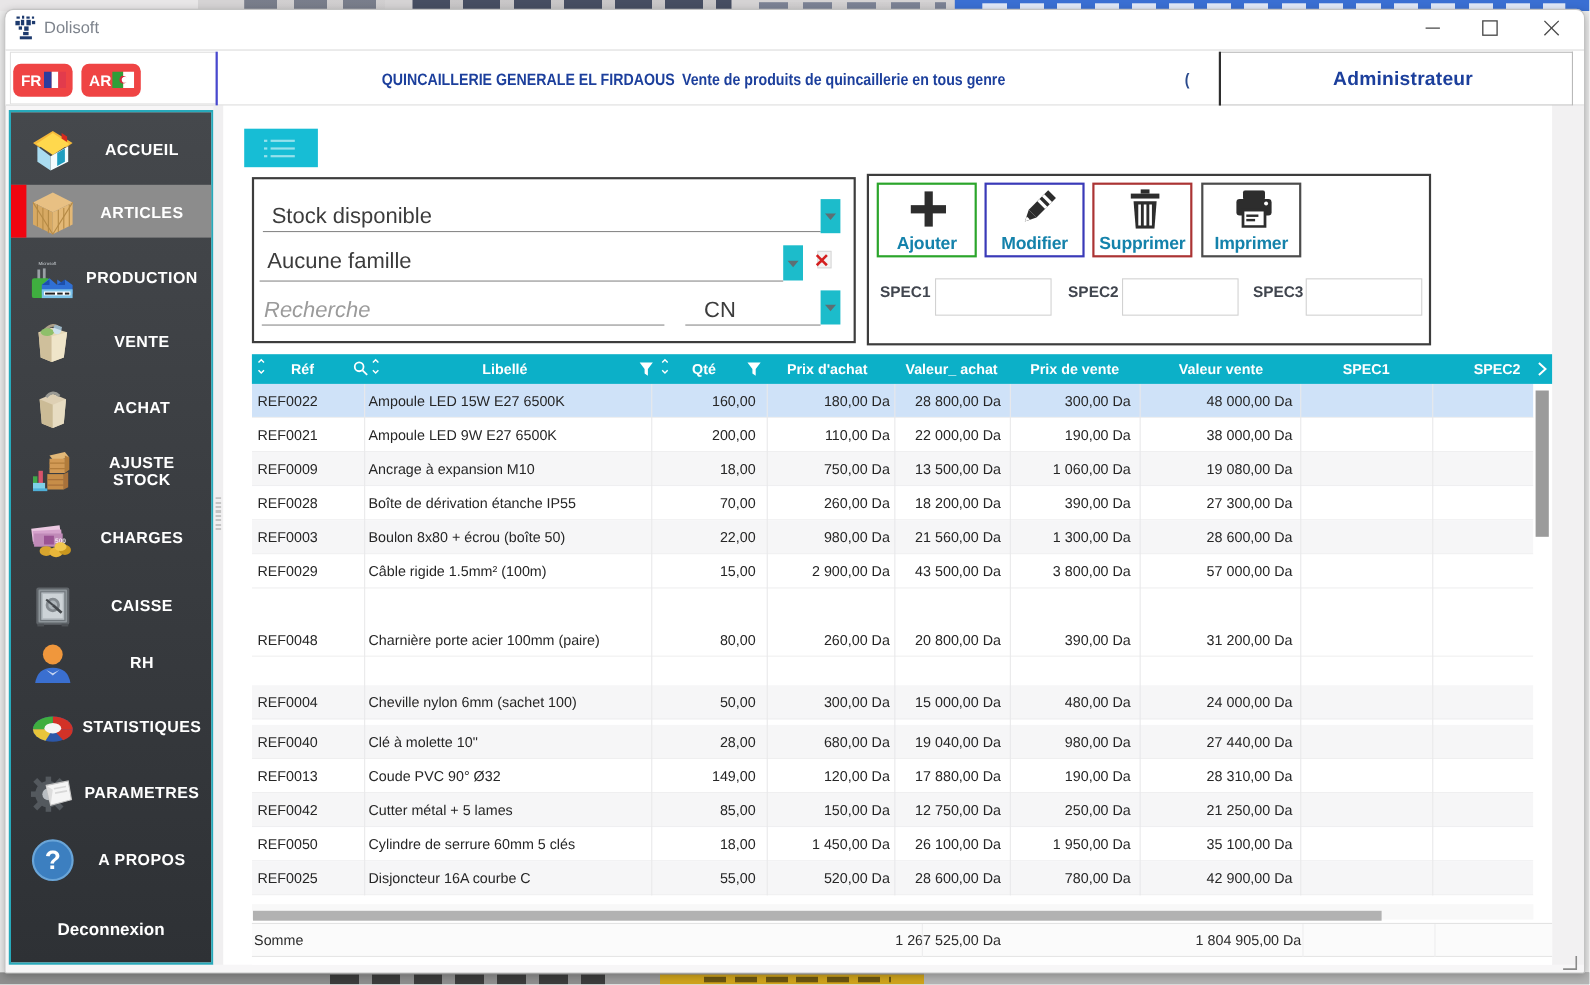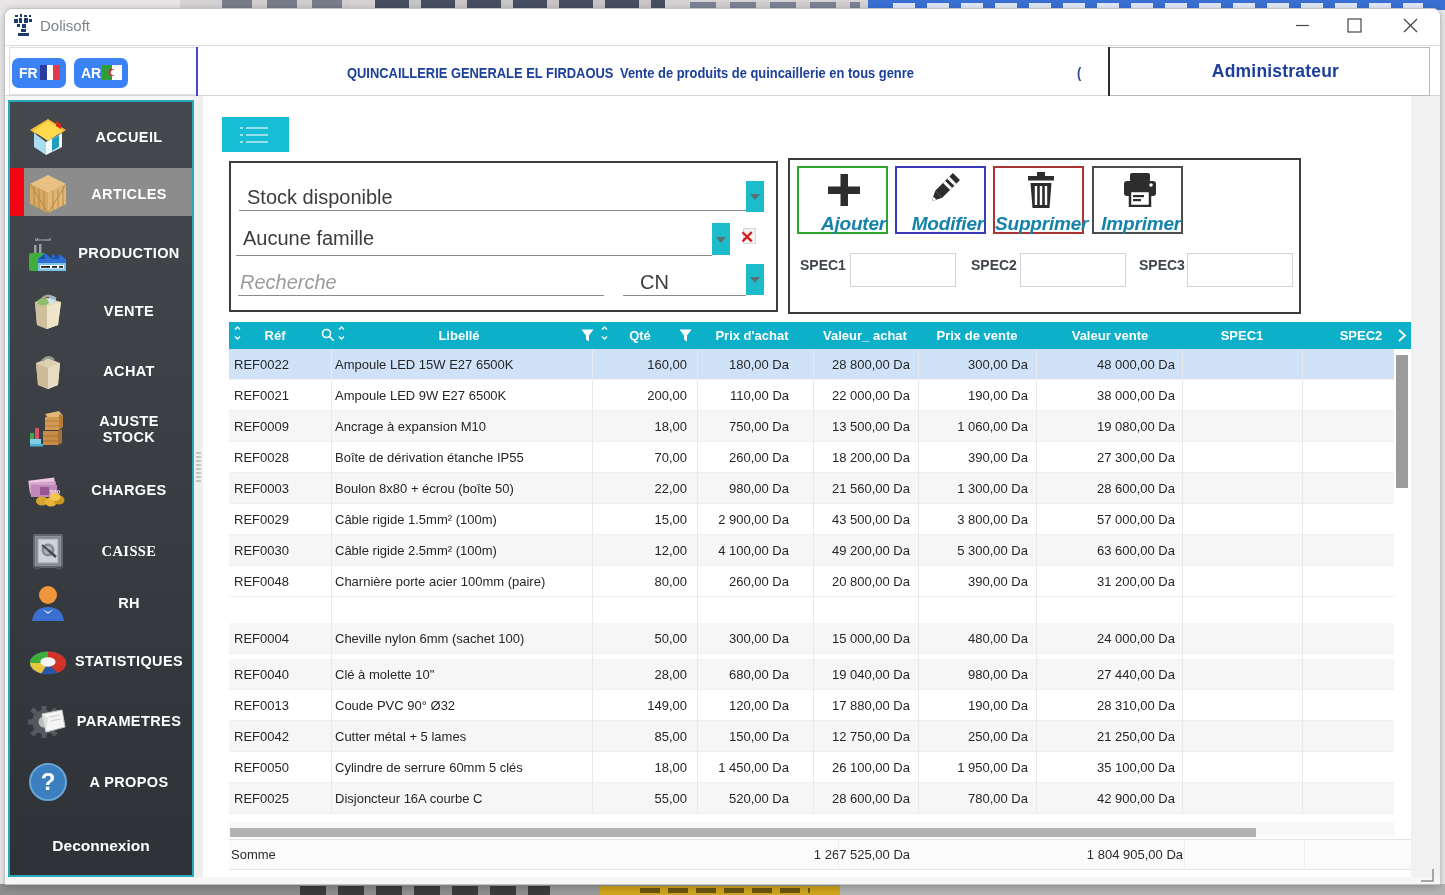--- a/index.html
+++ b/index.html
@@ -10,21 +10,21 @@
   #deskTop { left:0; top:0; width:1445px; height:10px; background:#e8e6e7; overflow:hidden;}
   #deskTopBlue { left:868px; top:0; width:577px; height:10px; background:#3a6fd3; }
   #deskBottom { left:0; top:884px; width:1445px; height:11px; background:#9c9c9c; overflow:hidden;}
   
   #win { left:4px; top:8px; width:1437px; height:877px; background:#f7f6f7; border:1px solid #c3c3c3; border-radius:8px 8px 2px 2px; box-shadow:0 2px 8px rgba(0,0,0,.25); }
   #titlebar { left:5px; top:9px; width:1435px; height:36px; background:#ffffff; border-radius:8px 8px 0 0; }
   #titleTxt { left:40px; top:16px; width:200px; height:20px; line-height:20px; font-size:15px; color:#7d838c; }
   
   #hdr { left:5px; top:45px; width:1435px; height:51px; background:#ffffff; border-top:1px solid #dcdcdc; border-bottom:1px solid #d6d6d6; }
   #hdrLbox { left:9px; top:47px; width:188px; height:48px; border:1px solid #e0e0e0; background:#fff; }
-  .flagbtn { top:58px; height:30px; background:#3b82f6; border-radius:7px; color:#fff; font-weight:bold; font-size:14px; }
+  .flagbtn { top:58px; height:30px; background:#ef4444; border-radius:7px; color:#fff; font-weight:bold; font-size:14px; }
   #vlineBlue { left:196px; top:47px; width:2px; height:49px; background:#4848cf; }
   .hdrtxt { top:64px; height:18px; line-height:18px; font-size:15px; font-weight:bold; color:#1c3f9c; white-space:nowrap; transform:scaleX(.86); transform-origin:left center; }
   #vlineBlack { left:1108px; top:47px; width:2px; height:50px; background:#2e2e2e; }
   #adminBox { left:1110px; top:47px; width:320px; height:49px; border:1px solid #b9b9b9; border-left:none; background:#fff; }
   #adminTxt { left:1110px; top:61px; width:331px; text-align:center; font-size:17.5px; font-weight:bold; color:#1c3f9c; letter-spacing:.2px; }
   
   #side { left:8px; top:100px; width:186px; height:777px; background:linear-gradient(#45484c, #2e3135); border:2px solid #27a9ba; }
   #splitter { left:194px; top:96px; width:9px; height:781px; background:#f0eff0; }
   .sitem { left:10px; width:166px; height:48px; }
   .slabel { position:absolute; left:54px; width:130px; text-align:center; color:#fff; font-weight:bold; font-size:14.5px; letter-spacing:.4px; }
@@ -37,40 +37,40 @@
   #listbtn { left:222px; top:117px; width:67px; height:35px; background:#17bdd5; }
   
   #fpanel { left:229px; top:161px; width:549px; height:151px; background:#fff; border:2px solid #3d3d3d; }
   .ftxt { font-size:20px; color:#3c3c3c; height:24px; line-height:24px; white-space:nowrap; }
   .funder { background:#8a8a8a; height:1px; }
   .tealbtn { background:#1cbccb; }
   .dtri { position:absolute; width:0; height:0; border-left:5px solid transparent; border-right:5px solid transparent; border-top:6px solid #5d6f74; }
   
   #bpanel { left:788px; top:158px; width:513px; height:156px; background:#fff; border:2px solid #3d3d3d; }
   .actbtn { position:absolute; top:166px; width:91px; height:68px; background:#fff; }
-  .actlabel { position:absolute; top:45px; width:100%; text-align:right; font-size:19px; font-weight:bold; color:#1482ab; letter-spacing:-.2px;font-style:italic; }
+  .actlabel { position:absolute; top:45px; width:100%; text-align:center; font-size:16px; font-weight:bold; color:#1482ab; letter-spacing:-.2px; }
   .spec { font-size:14px; font-weight:bold; color:#40454e; height:18px; line-height:18px; }
   .specin { position:absolute; top:253px; width:106px; height:34px; border:1px solid #d2d2d2; background:#fff; }
   
   #grid { left:229px; top:322px; width:1182px; height:555px; background:#fff; }
   #ghead { position:absolute; left:0; top:0; width:1182px; height:27px; background:#0cb0c8; }
   .hcell { position:absolute; top:5px; height:17px; line-height:17px; font-size:13px; font-weight:bold; color:#fff; text-align:center; white-space:nowrap; }
   .carets { position:absolute; top:3px; }
   .mag { position:absolute; top:6px; }
   .funnel { position:absolute; top:7px; }
   #gbody { position:absolute; left:0; top:27px; width:1165px; height:469px; overflow:hidden; }
   .grow { position:absolute; left:0; width:1165px; height:31px; border-bottom:1px solid #efeff0; }
   .grow span { position:absolute; top:7px; height:17px; line-height:17px; font-size:13px; color:#262626; white-space:nowrap; }
   .even { background:#fff; }
   .odd  { background:#f6f6f7; }
   .sel  { background:#cfe2f8; }
   .cRef { left:5px; }
   .cLib { left:106px; }
   .cQte { right:707px; }
-  .cPA  { right:605px; }
+  .cPA  { right:585px; }
   .cVA  { right:484px; }
   .cPV  { right:366px; }
   .cVV  { right:219px;text-align:right; }
   .vline { position:absolute; top:0; bottom:0; width:1px; background:#e9e9ea; }
   #vsb { position:absolute; left:1167px; top:33px; width:12px; height:133px; background:#9b9b9b; }
   #hsbtrack { position:absolute; left:0; top:500px; width:1165px; height:14px; background:#f8f8f8; }
   #hsb { position:absolute; left:1px; top:506px; width:1026px; height:9px; background:#b2b2b2; }
   #gfoot { position:absolute; left:0; top:517px; width:1182px; height:31px; background:#fbfbfb; border-top:1px solid #e3e3e3; border-bottom:1px solid #e6e6e6; }
   #gfoot span { position:absolute; top:7px; height:16px; line-height:16px; font-size:13px; color:#2b2b2b; white-space:nowrap; }
 </style>
@@ -265,21 +265,21 @@
       <rect x="7" y="5" width="26" height="30" rx="1" fill="#8e959a"></rect>
       <rect x="9" y="7" width="22" height="26" fill="#b4bbc0" stroke="#6e7479" stroke-width="1"></rect>
       <rect x="11" y="9" width="18" height="22" fill="#cdd3d7"></rect>
       <circle cx="20" cy="19" r="6.5" fill="#848a8f"></circle>
       <circle cx="20" cy="19" r="4" fill="#aeb5ba"></circle>
       <line x1="20" y1="19" x2="28" y2="26" stroke="#44484c" stroke-width="2.5"></line>
       <line x1="20" y1="19" x2="14" y2="14" stroke="#44484c" stroke-width="2"></line>
       <rect x="6" y="36" width="6" height="2.5" fill="#4e5256"></rect>
       <rect x="28" y="36" width="6" height="2.5" fill="#4e5256"></rect>
     </svg>
-  <div class="slabel" style="top:16px;font-family:Liberation Serif, serif;">CAISSE</div>
+  <div class="slabel" style="top:16px;">CAISSE</div>
 </div>
 <div class="abs sitem" style="top:579px;">
   <svg class="sicon" viewBox="0 0 40 40">
       <circle cx="20" cy="12" r="9" fill="#f0973c"></circle>
       <path d="M4 38 q2 -14 16 -14 q14 0 16 14 z" fill="#3a6fd0"></path>
       <path d="M14 26 l6 5 l6 -5 l-6 3 z" fill="#fff" opacity=".7"></path>
     </svg>
   <div class="slabel" style="top:16px;">RH</div>
 </div>
 <div class="abs sitem" style="top:637px;">
@@ -495,29 +495,20 @@
         <span class="cVV">28 600,00 Da</span>
       </div>
   <div class="grow even" style="top:155px;">
         <span class="cRef">REF0029</span>
         <span class="cLib">Câble rigide 1.5mm² (100m)</span>
         <span class="cQte">15,00</span>
         <span class="cPA">2 900,00 Da</span>
         <span class="cVA">43 500,00 Da</span>
         <span class="cPV">3 800,00 Da</span>
         <span class="cVV">57 000,00 Da</span>
-      </div>
-  <div class="grow odd" style="top:186px;">
-        <span class="cRef">REF0030</span>
-        <span class="cLib">Câble rigide 2.5mm² (100m)</span>
-        <span class="cQte">12,00</span>
-        <span class="cPA">4 100,00 Da</span>
-        <span class="cVA">49 200,00 Da</span>
-        <span class="cPV">5 300,00 Da</span>
-        <span class="cVV">63 600,00 Da</span>
       </div>
   <div class="grow even" style="top:217px;">
         <span class="cRef">REF0048</span>
         <span class="cLib">Charnière porte acier 100mm (paire)</span>
         <span class="cQte">80,00</span>
         <span class="cPA">260,00 Da</span>
         <span class="cVA">20 800,00 Da</span>
         <span class="cPV">390,00 Da</span>
         <span class="cVV">31 200,00 Da</span>
       </div>

